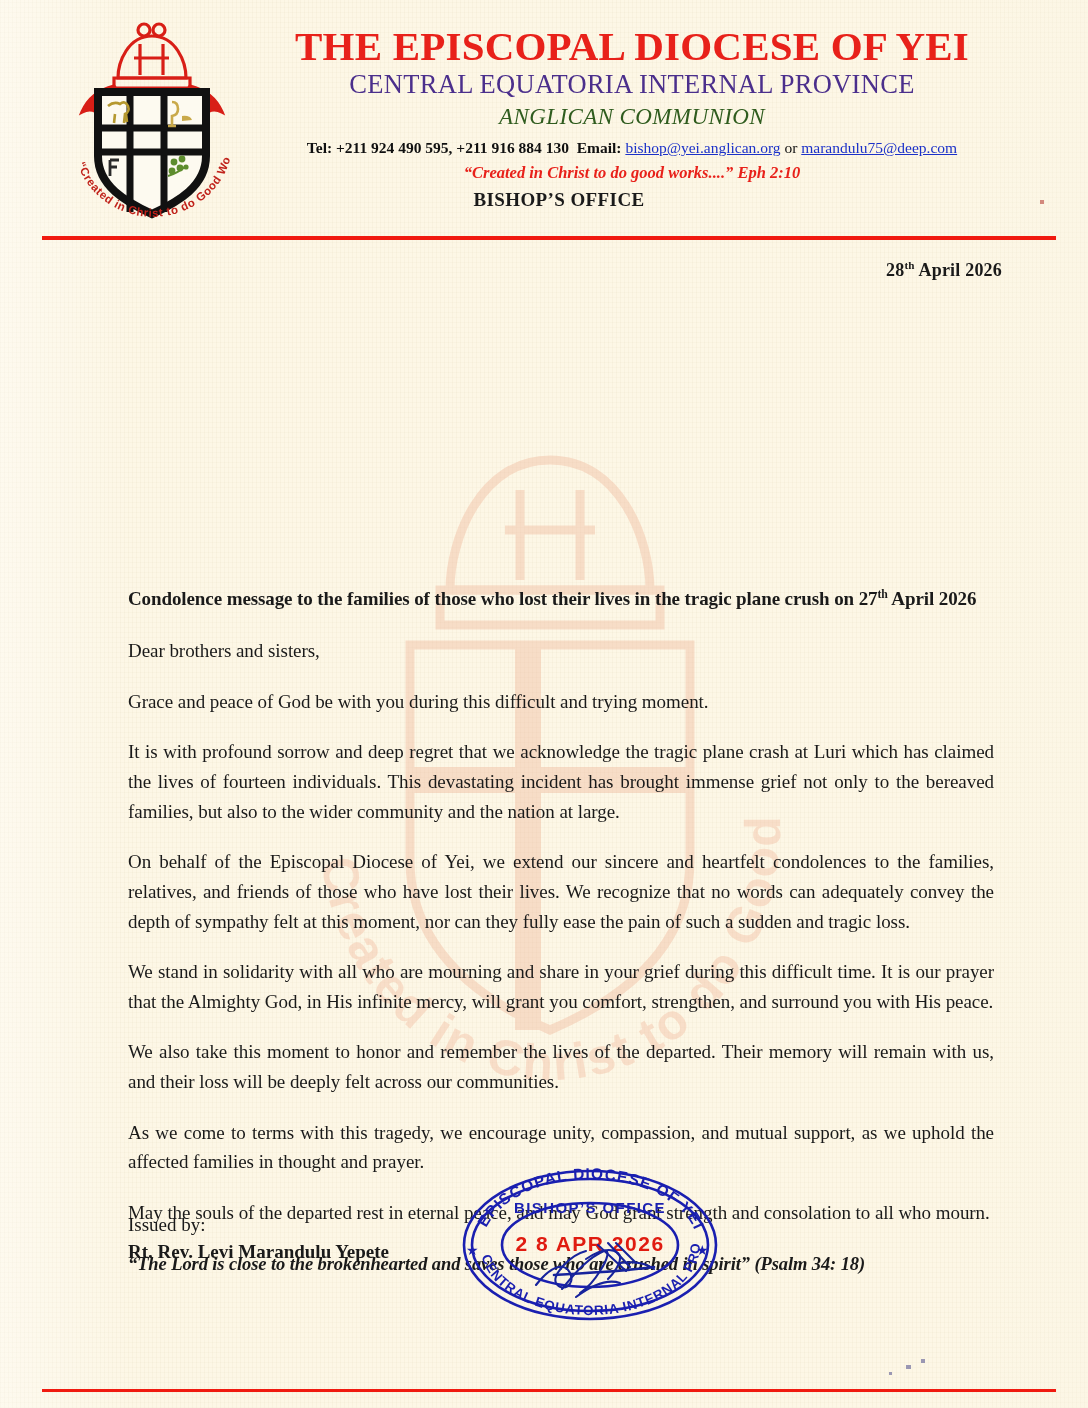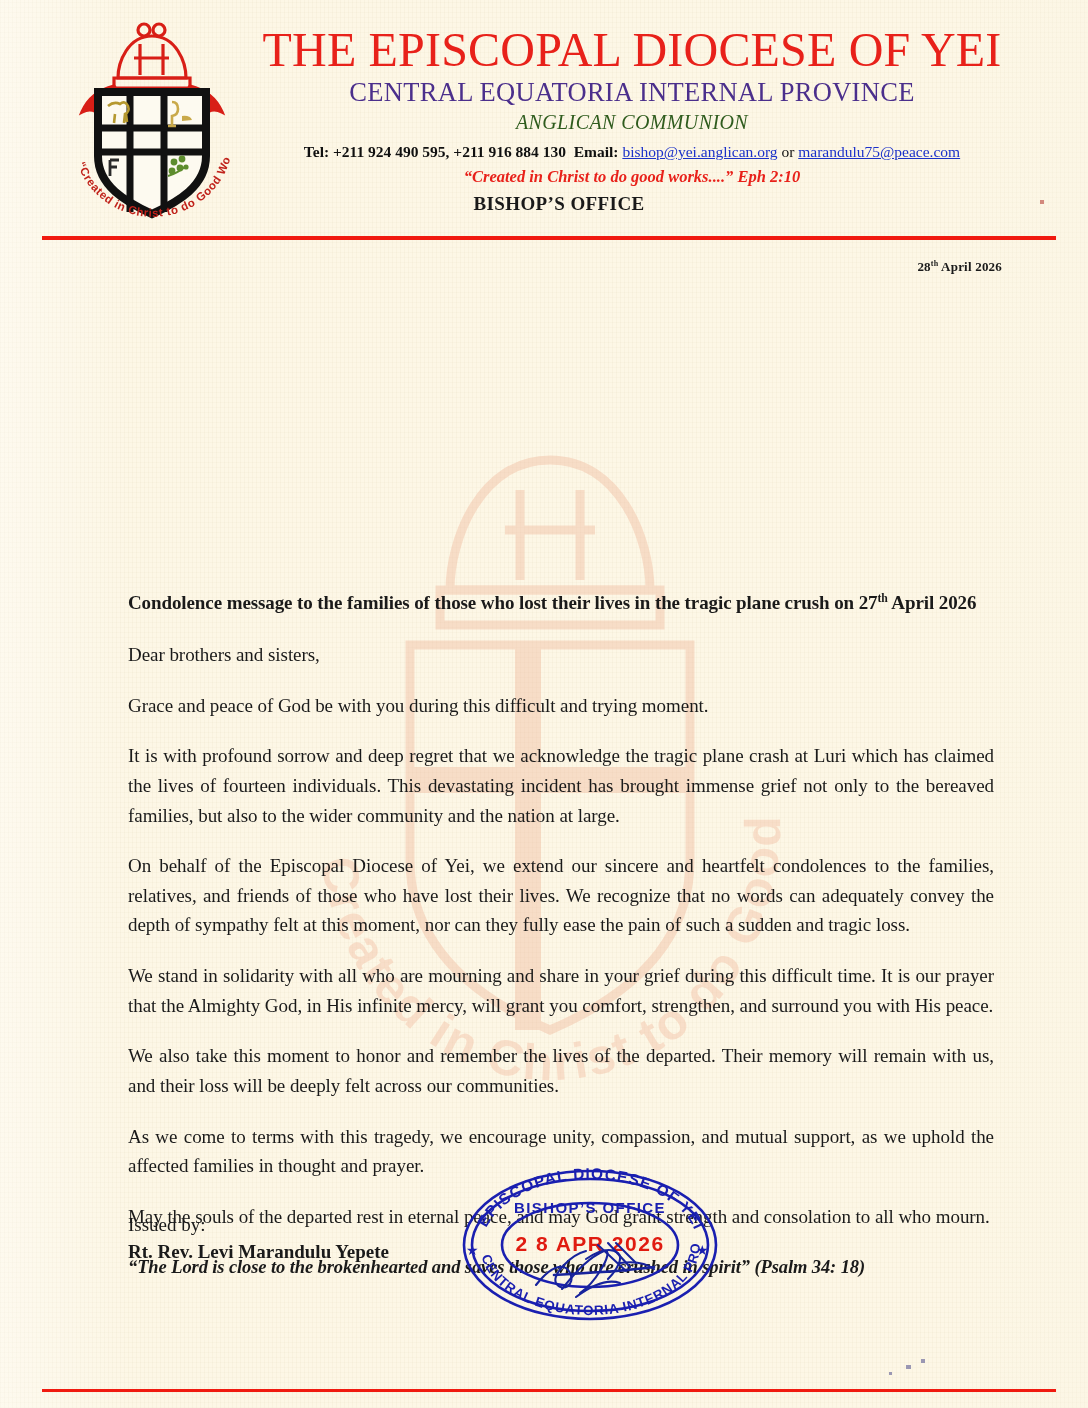--- a/index.html
+++ b/index.html
@@ -48,37 +48,37 @@
     height: 205px;
   }
   .crest svg { width: 100%; height: 100%; display: block; }
 
   .head-text {
     margin-left: 236px;
     margin-right: 60px;
     text-align: center;
   }
   .org-title {
-    font-size: 48px;
+    font-size: 41px;
     letter-spacing: 0.2px;
-    font-weight: 400;
+    font-weight: 700;
     color: #e8211a;
     line-height: 1.08;
     white-space: nowrap;
   }
   .org-sub {
     font-size: 26.5px;
     color: #4b2f8c;
     line-height: 1.18;
     letter-spacing: 0.3px;
     margin-top: 1px;
     white-space: nowrap;
   }
   .org-communion {
-    font-size: 20px;
+    font-size: 23px;
     font-style: italic;
     color: #2f5c1e;
     letter-spacing: 0.4px;
     line-height: 1.2;
     margin-top: 2px;
     white-space: nowrap;
   }
   .contact {
     font-size: 15.5px;
     font-weight: 700;
@@ -123,21 +123,21 @@
   }
   .rule-top  { top: 236px; }
   .rule-bottom { top: 1389px; height: 3px; }
 
   
   .date-line {
     position: absolute;
     z-index: 2;
     right: 86px;
     top: 259px;
-    font-size: 13px;
+    font-size: 18px;
     font-weight: 700;
     letter-spacing: 0.2px;
   }
   sup { font-size: 0.62em; vertical-align: super; }
 
   .content {
     position: relative;
     z-index: 2;
     margin: 0 78px 0 128px;
     padding-top: 374px;
@@ -276,21 +276,21 @@
     <div class="head-text">
       <div class="org-title">THE EPISCOPAL DIOCESE OF YEI</div>
       <div class="org-sub">CENTRAL EQUATORIA INTERNAL PROVINCE</div>
       <div class="org-communion">ANGLICAN COMMUNION</div>
       <div class="contact">
         <span class="lbl">Tel:</span>
         <span>+211 924 490 595, +211 916 884 130</span>
         &nbsp;<span class="lbl">Email:</span>
         <span class="mail">bishop@yei.anglican.org</span>
         <span class="orword">or</span>
-        <span class="mail">marandulu75@peace.com</span>
+        <span class="mail">marandulu75@deep.com</span>
       </div>
       <div class="motto">“Created in Christ to do good works....” Eph 2:10</div>
     </div>
 
     <div class="office-line">BISHOP’S OFFICE</div>
   </div>
 
   <div class="rule-red rule-top"></div>
 
   <div class="date-line">

